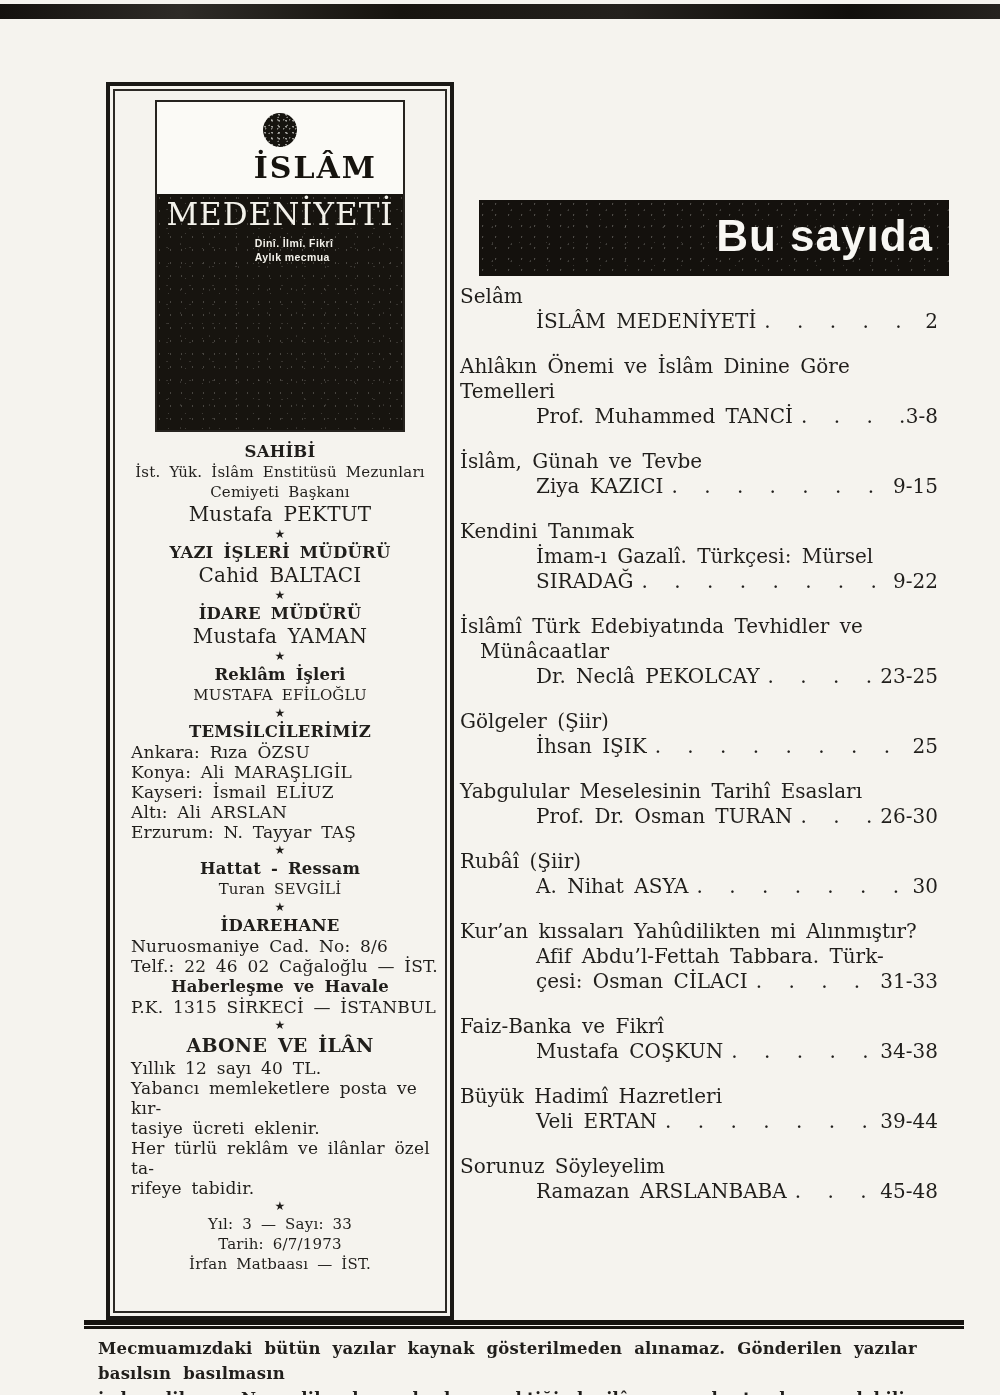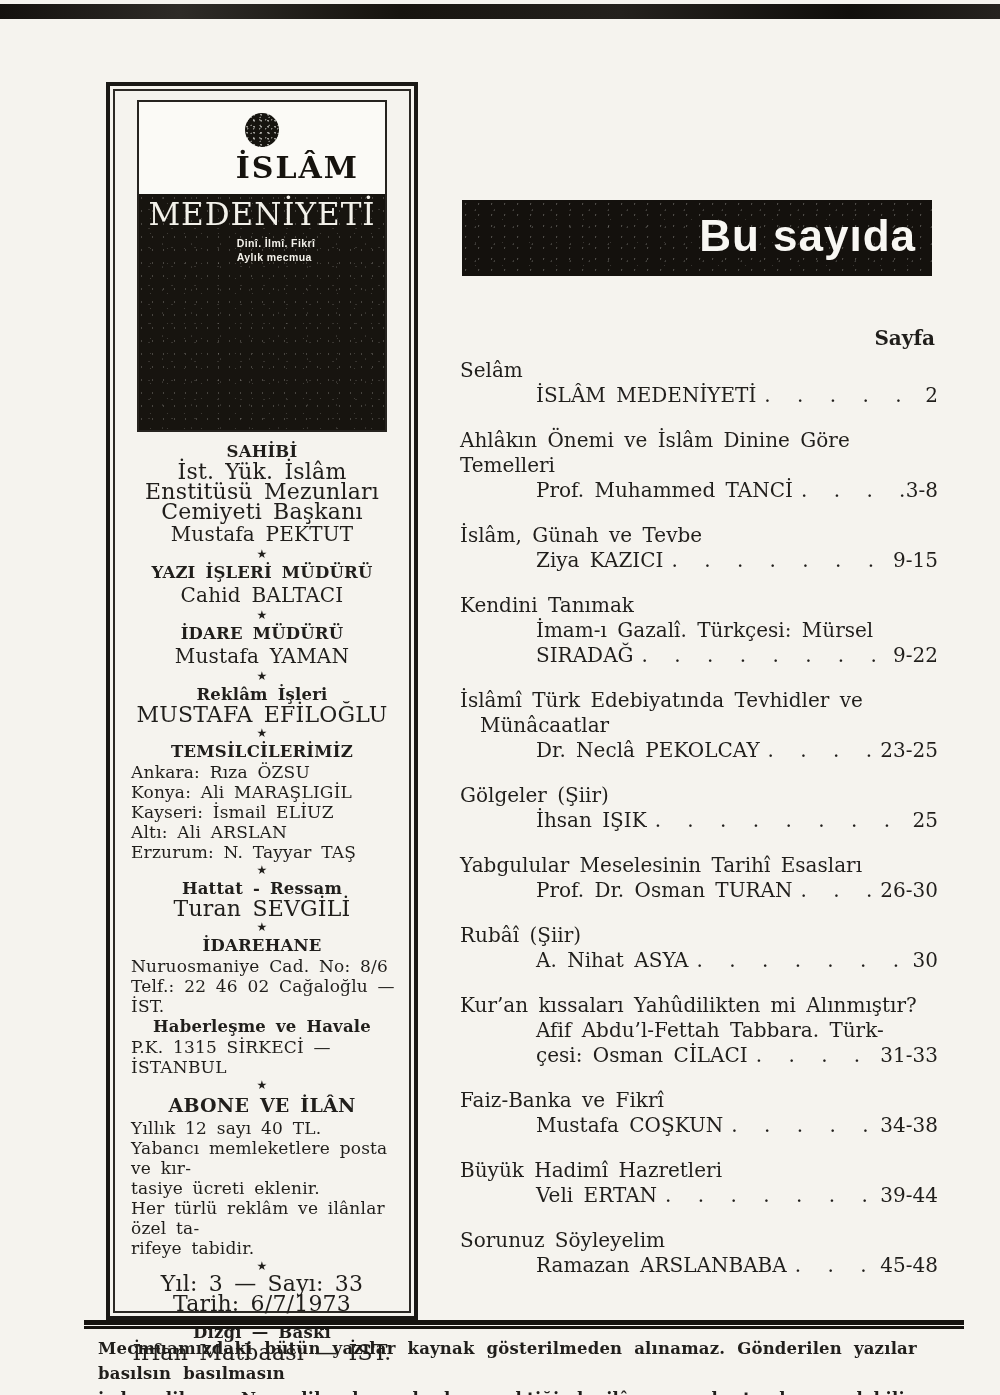--- a/index.html
+++ b/index.html
@@ -4,21 +4,21 @@
 <style>
   html,body{margin:0;padding:0;}
   body{width:1000px;height:1395px;background:#f5f3ee;font-family:"DejaVu Serif","Liberation Serif",serif;color:#201e1b;overflow:hidden;}
   #page{position:relative;width:1000px;height:1395px;}
 
   
   #top-band{position:absolute;left:0;top:4px;width:1000px;height:15px;
     background:linear-gradient(90deg,#14110e 0%,#2e2b27 18%,#17140f 40%,#24211d 62%,#110f0c 85%,#26231f 100%);}
 
   
-  #left-box{position:absolute;left:106px;top:82px;width:312px;height:1238px;box-sizing:border-box;
+  #left-box{position:absolute;left:106px;top:82px;width:348px;height:1238px;box-sizing:border-box;
     border:4px solid #1a1815;box-shadow:inset 0 0 0 3px #f5f3ee,inset 0 0 0 5px #2c2925;
     padding:14px 9px 0 9px;}
   #cover{width:250px;height:332px;margin:0 auto;border:2px solid #26231f;box-sizing:border-box;
     display:flex;flex-direction:column;background:#fbfaf6;}
   .cover-top{height:92px;position:relative;}
   .emblem{width:34px;height:34px;border-radius:50%;margin:11px auto 0;
     background-color:#16140f;
     background-image:radial-gradient(circle at 30% 30%,rgba(250,250,245,.6) 0 .7px,transparent 1px),
       radial-gradient(circle at 70% 55%,rgba(250,250,245,.5) 0 .7px,transparent 1px),
       radial-gradient(circle at 45% 75%,rgba(250,250,245,.5) 0 .6px,transparent 1px);
@@ -32,28 +32,28 @@
     background-size:11px 13px,17px 15px,23px 19px,29px 23px;}
   .cv-t2{font-size:31px;font-weight:normal;letter-spacing:1px;text-align:center;margin-top:2px;}
   .cv-sub{width:fit-content;margin:4px auto 0;transform:translateX(14px);
     font-family:"Liberation Sans","DejaVu Sans",sans-serif;font-weight:bold;font-size:10.5px;line-height:14px;letter-spacing:.4px;}
 
   #masthead{margin-top:9px;word-spacing:4px;letter-spacing:.2px;}
   .m-line{text-align:center;}
   .m-h{font-weight:bold;font-size:16.5px;line-height:21px;}
   .m-hl{font-weight:bold;font-size:19px;line-height:25px;}
   .m-n{font-size:20px;line-height:24px;text-align:center;}
-  .m-c{font-size:22px;line-height:20px;}
+  .m-c{font-size:15px;line-height:20px;}
   .m-l{font-size:17px;line-height:20px;text-align:left;padding-left:12px;}
   .m-s{font-size:12px;line-height:16px;}
   .m-gap{margin-top:8px;}
 
   
   #toc{position:absolute;left:460px;top:200px;width:478px;}
-  #banner{margin-left:2px;width:470px;height:76px;box-sizing:border-box;background-color:#14110d;
+  #banner{margin-left:19px;width:470px;height:76px;box-sizing:border-box;background-color:#14110d;
     background-image:radial-gradient(circle at 28% 35%,rgba(245,243,238,.25) 0 .7px,transparent 1px),
       radial-gradient(circle at 70% 60%,rgba(245,243,238,.2) 0 .7px,transparent 1px),
       radial-gradient(circle at 50% 85%,rgba(245,243,238,.16) 0 .6px,transparent .9px);
     background-size:13px 11px,19px 17px,27px 23px;
     color:#f8f7f3;font-family:"Liberation Sans","DejaVu Sans",sans-serif;font-weight:bold;font-size:44px;
     text-align:right;line-height:72px;padding-right:16px;letter-spacing:1px;}
   #sayfa{margin-top:50px;text-align:right;font-weight:bold;font-size:20px;padding-right:3px;}
   #entries{margin-top:8px;font-size:20px;}
   .entry{margin-bottom:20px;}
   .t-line{line-height:25px;word-spacing:4px;}
@@ -123,28 +123,26 @@
         <div class="m-line m-s">★</div>
         <div class="m-line m-hl">ABONE VE İLÂN</div>
         <div class="m-line m-l">Yıllık 12 sayı 40 TL.</div>
         <div class="m-line m-l">Yabancı memleketlere posta ve kır-</div>
         <div class="m-line m-l">tasiye ücreti eklenir.</div>
         <div class="m-line m-l">Her türlü reklâm ve ilânlar özel ta-</div>
         <div class="m-line m-l">rifeye tabidir.</div>
         <div class="m-line m-s">★</div>
         <div class="m-line m-c">Yıl: 3 — Sayı: 33</div>
         <div class="m-line m-c">Tarih: 6/7/1973</div>
-        <div class="m-line m-h m-gap">Dizgi — Baskı</div>
         <div class="m-line m-c">İrfan Matbaası — İST.</div>
       </div>
   </div>
 
   <div id="toc">
     <div id="banner">Bu sayıda</div>
-    <div id="sayfa">Sayfa</div>
     <div id="entries">
         <div class="entry">
           <div class="t-line">Selâm</div>
           <div class="a-row">
             <span class="a-name">İSLÂM MEDENİYETİ</span>
             <span class="dots">. . . . .</span>
             <span class="pg">2</span>
           </div>
         </div>
         <div class="entry">

